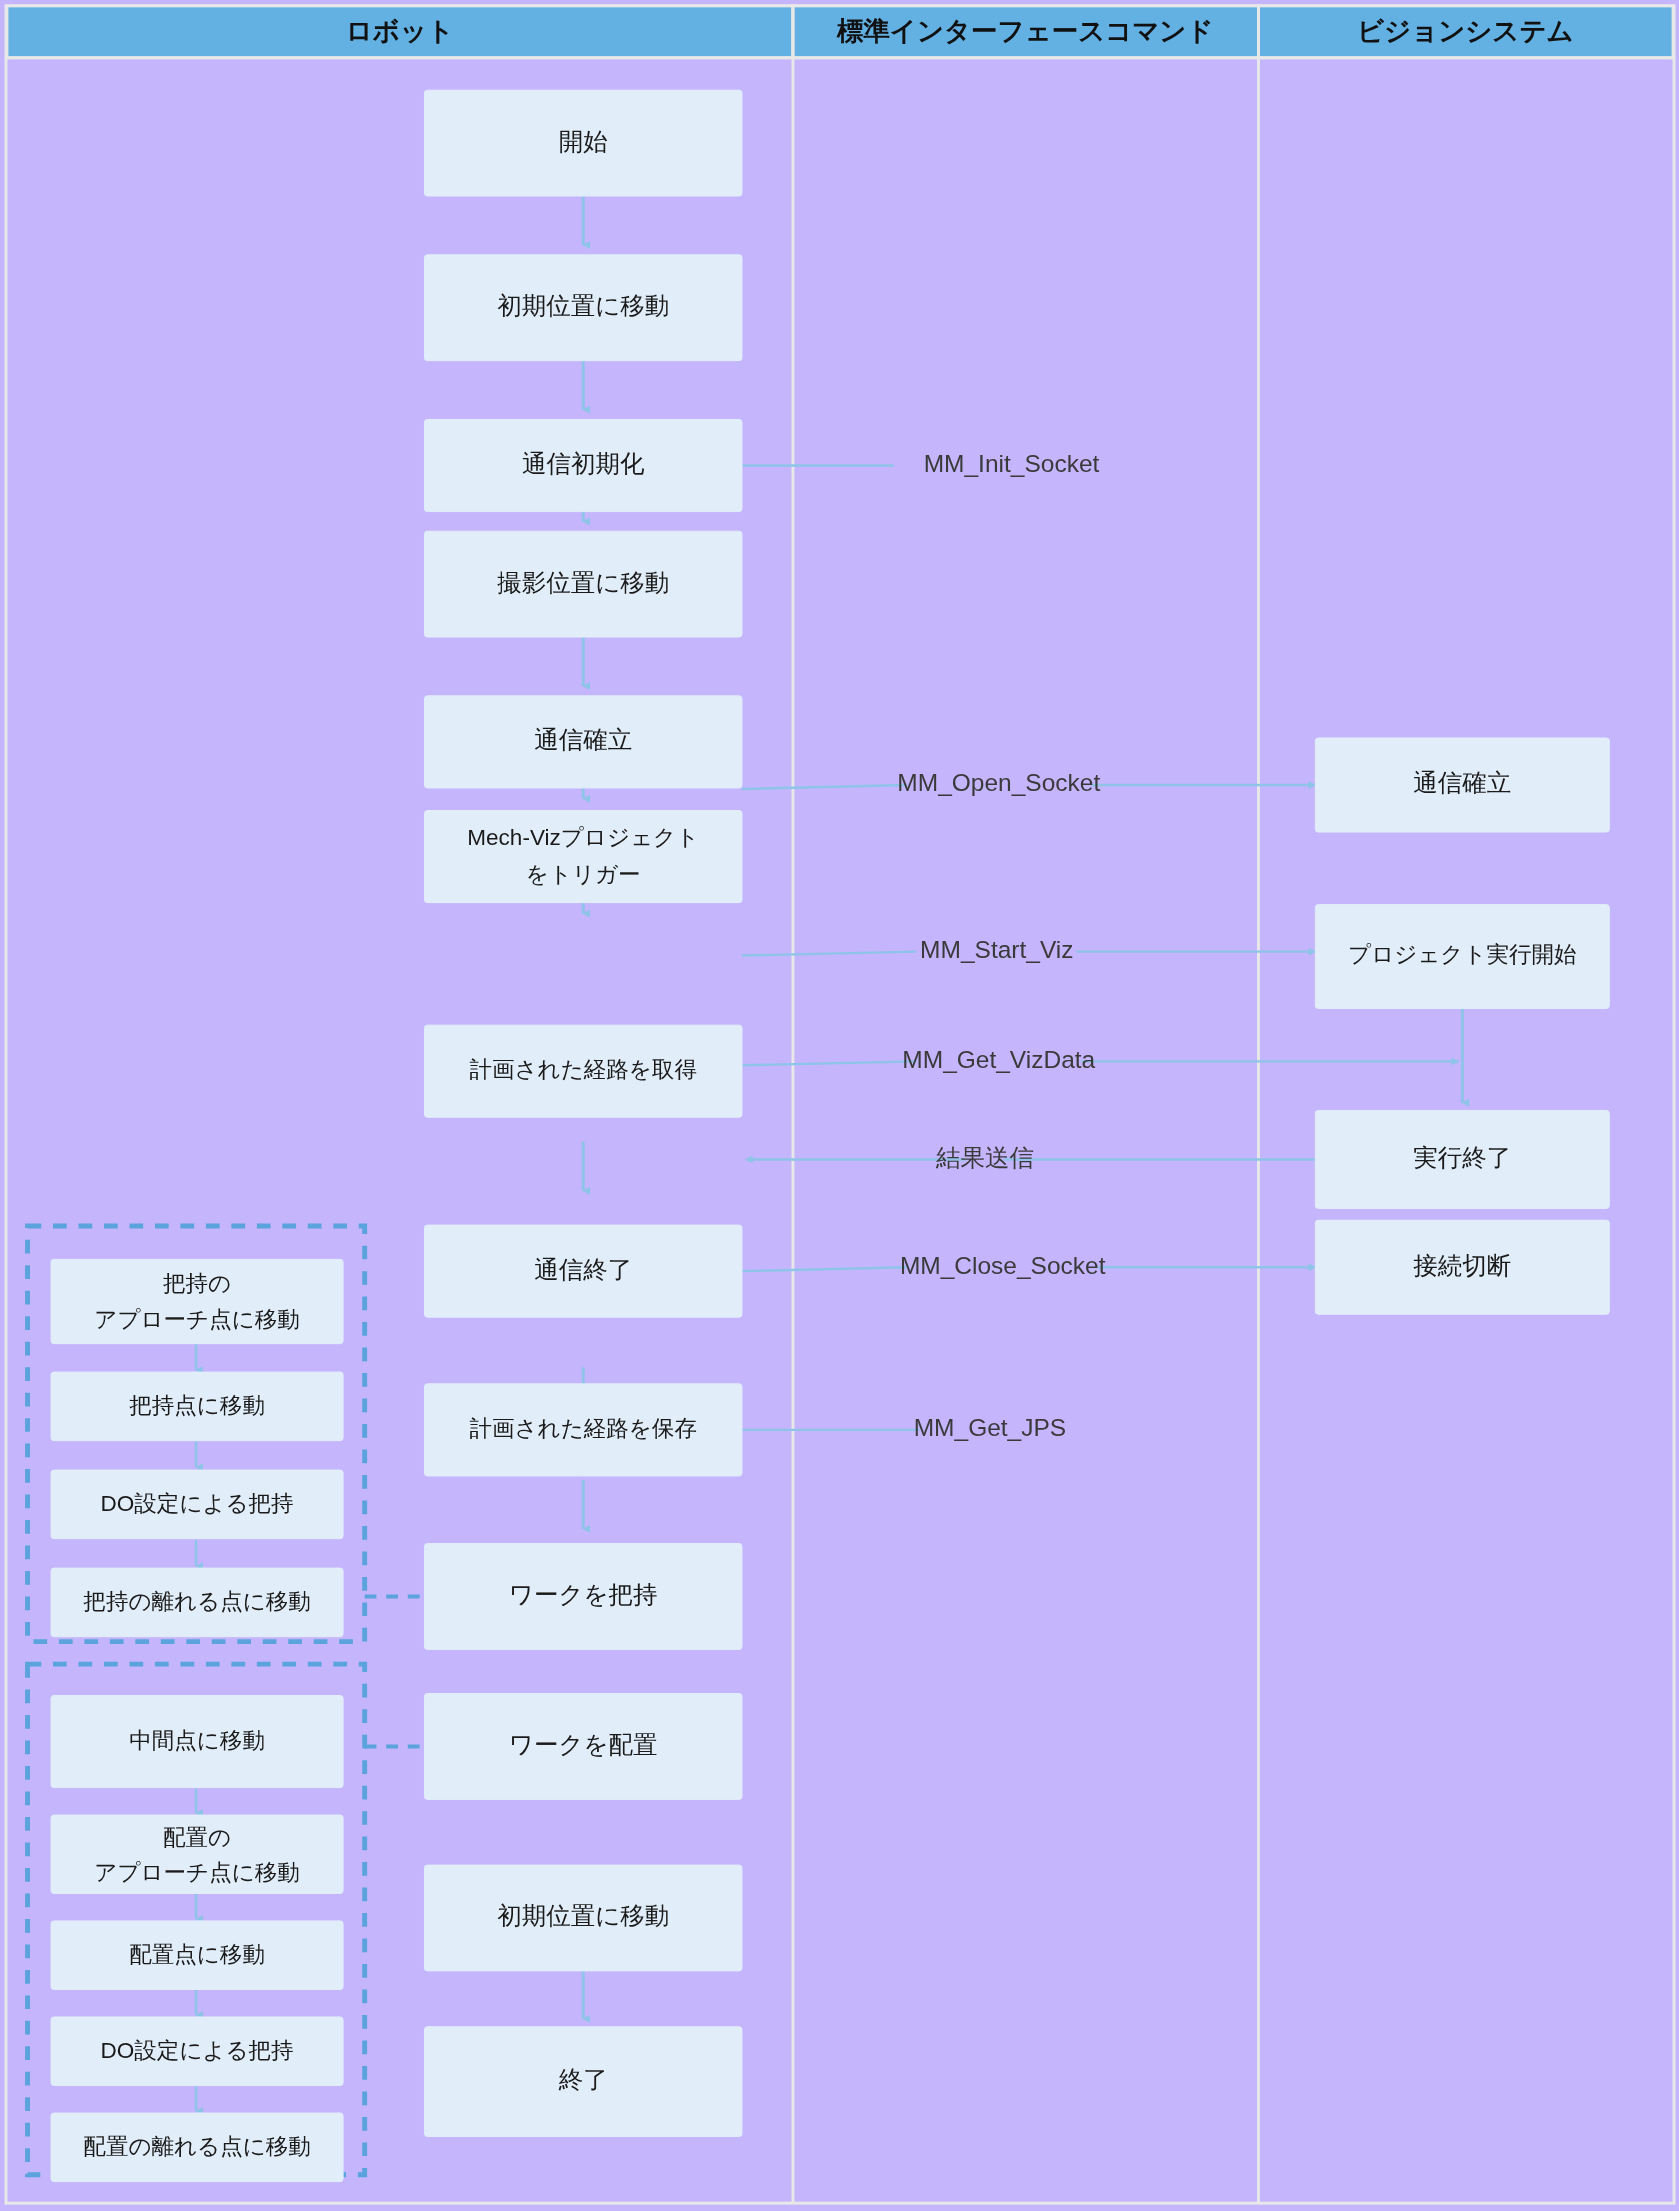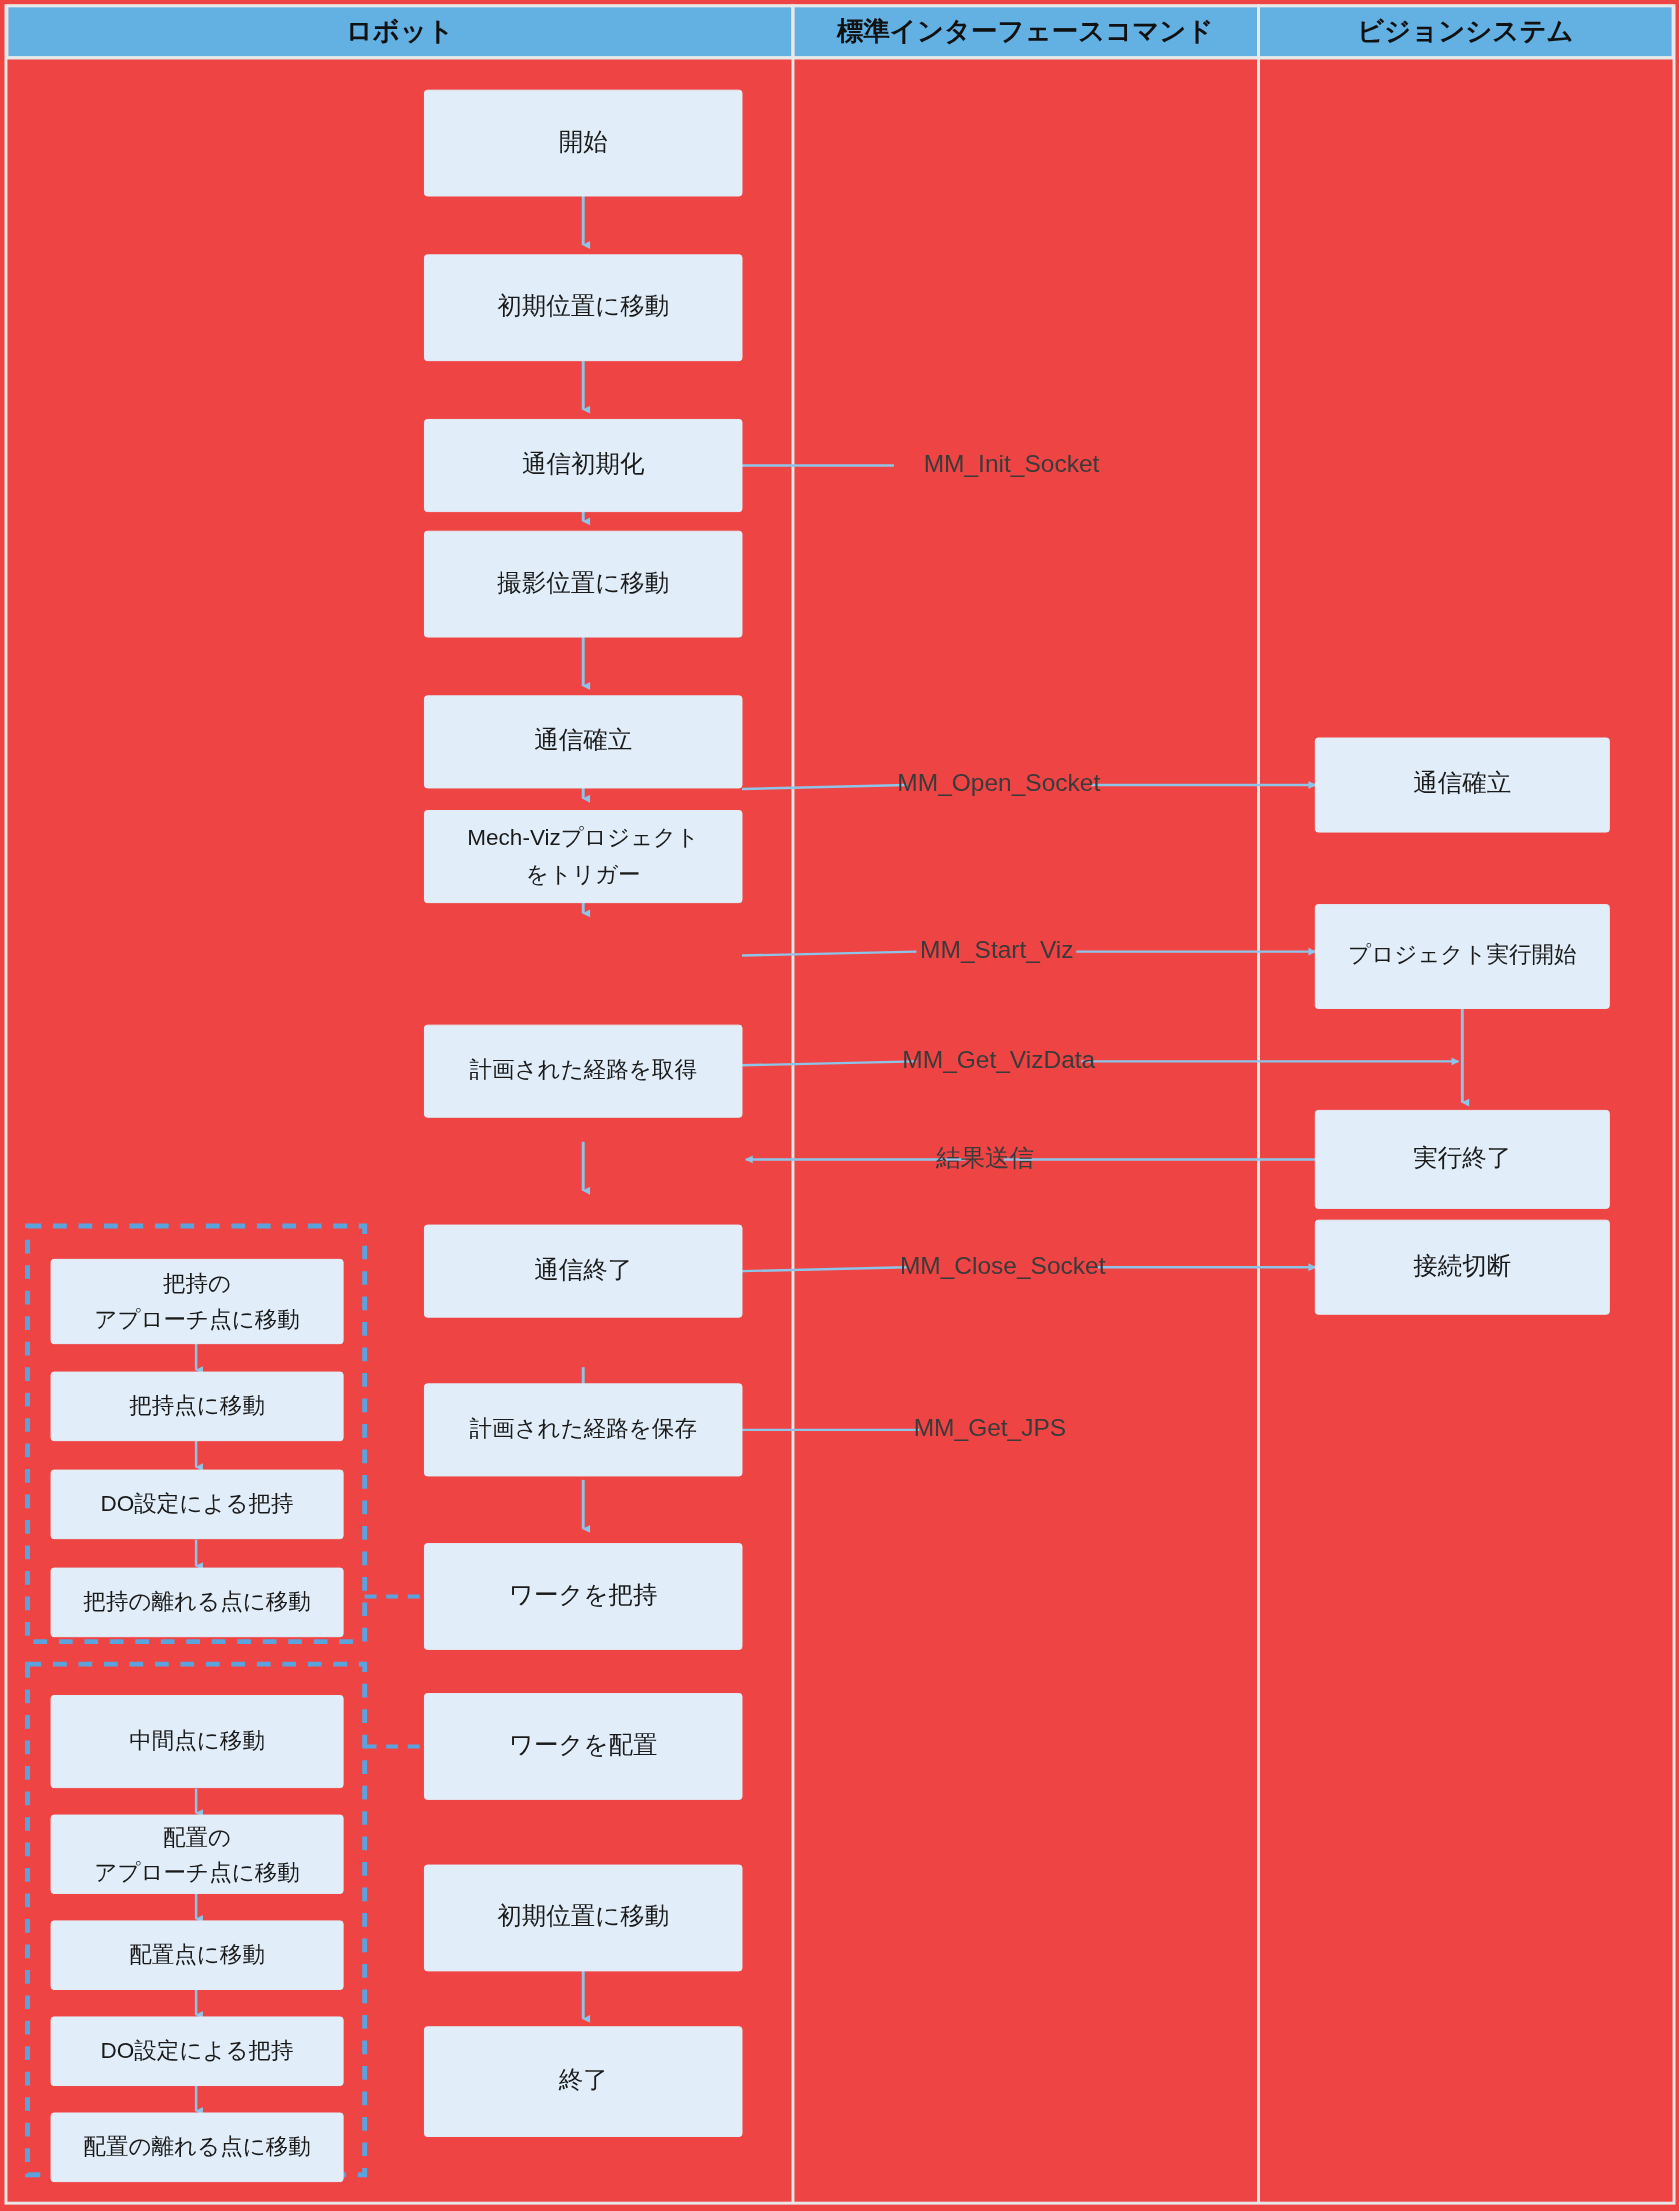--- a/index.html
+++ b/index.html
@@ -10,21 +10,21 @@
   body {
     width: 1680px;
     height: 2211px;
     font-family: "Liberation Sans", "DejaVu Sans", sans-serif;
     overflow: hidden;
   }
   #diagram-root {
     position: relative;
     width: 1680px;
     height: 2211px;
-    background: #ef4444;
+    background: #c4b5fd;
   }
   svg.canvas {
     position: absolute;
     top: 0;
     left: 0;
     width: 1680px;
     height: 2211px;
   }
   
   .lane-header-rect {

